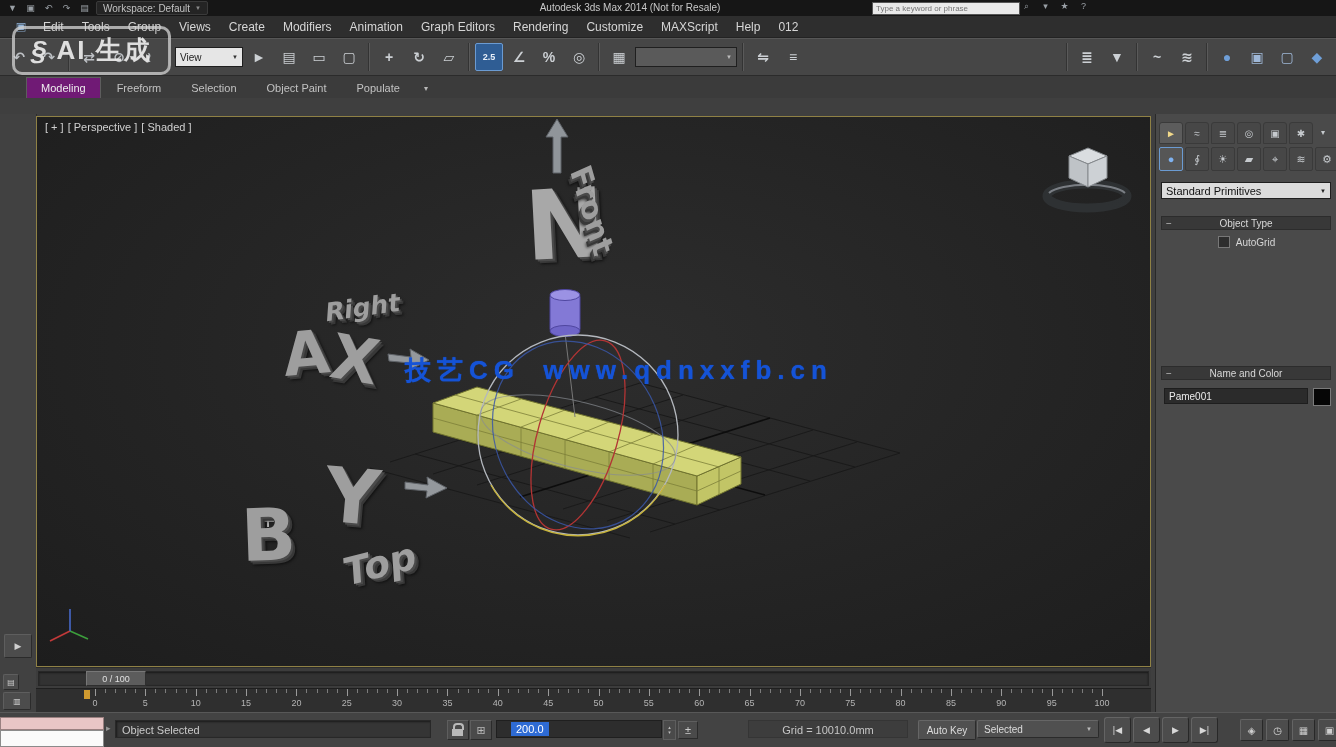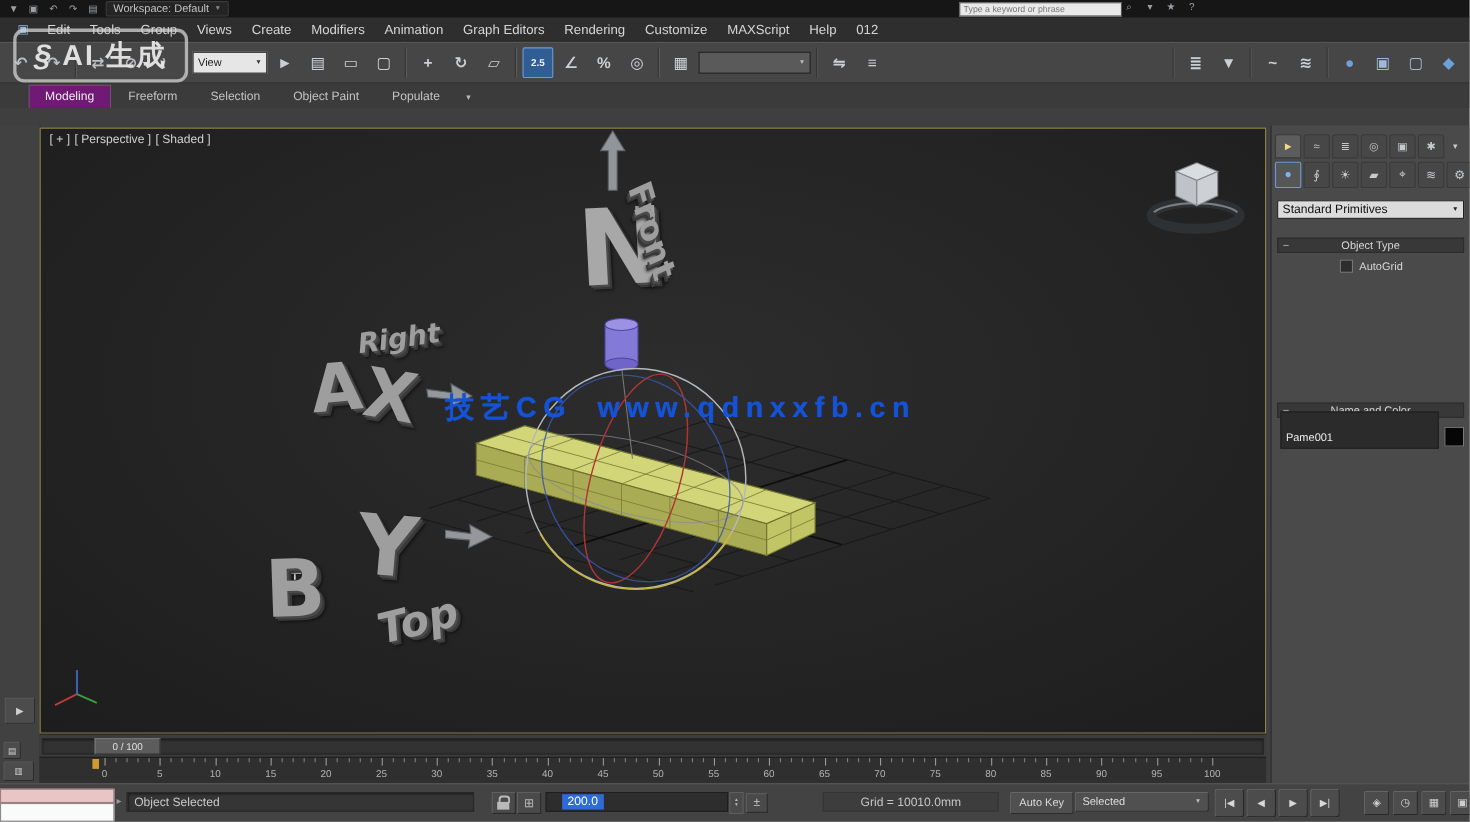--- a/index.html
+++ b/index.html
@@ -76,21 +76,21 @@
   #cp-dropdown .dd-caret{font-size:6px;color:#222;}
   .rollout{position:absolute;left:5px;width:170px;height:14px;background:#383838;border:1px solid #2c2c2c;color:#d8d8d8;font-size:10px;display:flex;align-items:center;box-sizing:border-box;}
   .rollout .minus{width:14px;text-align:center;color:#bdbdbd;}
   .rollout .ro-label{flex:1;text-align:center;padding-right:14px;}
   #rollout-objtype{top:102px;}
   #autogrid-row{position:absolute;left:0;top:122px;width:181px;display:flex;align-items:center;justify-content:center;gap:6px;font-size:10px;color:#d6d6d6;}
   .checkbox{width:10px;height:10px;background:#2d2d2d;border:1px solid #777;}
   #obj-grid{position:absolute;left:8px;top:139px;width:164px;display:grid;grid-template-columns:1fr 1fr;gap:4px;}
   .obj-btn{height:17px;background:linear-gradient(#5e5e5e,#4d4d4d);border:1px solid #383838;border-top-color:#707070;border-left-color:#707070;border-radius:3px;color:#e2e2e2;font-size:10px;display:flex;align-items:center;justify-content:center;}
   #rollout-namecolor{top:252px;}
-  #name-field{position:absolute;left:8px;top:260px;width:144px;height:16px;background:#2b2b2b;border:1px solid #1e1e1e;color:#ececec;font-size:10px;line-height:16px;padding:16px 4px;box-sizing:border-box;}
+  #name-field{position:absolute;left:8px;top:274px;width:144px;height:16px;background:#2b2b2b;border:1px solid #1e1e1e;color:#ececec;font-size:10px;line-height:16px;padding:0 4px;box-sizing:border-box;}
   #color-swatch{position:absolute;left:157px;top:274px;width:16px;height:16px;background:#060606;border:1px solid #7a7a7a;}
 
   
   #trackrow{left:36px;top:667px;width:1115px;height:21px;background:#3c3c3c;border-top:1px solid #2b2b2b;box-sizing:border-box;}
   #track-groove{position:absolute;left:2px;top:3px;right:2px;height:13px;background:#323232;border:1px solid #272727;box-shadow:inset 0 1px 2px rgba(0,0,0,.5);}
   #time-slider{position:absolute;left:50px;top:3px;width:58px;height:13px;background:#5c5c5c;border:1px solid #777;border-bottom-color:#2e2e2e;border-right-color:#2e2e2e;color:#e0e0e0;font-size:9px;display:flex;align-items:center;justify-content:center;}
   #ruler{left:36px;top:688px;width:1115px;height:24px;background:#2f2f2f;border-top:1px solid #1f1f1f;box-sizing:border-box;overflow:hidden;}
   .tick{position:absolute;top:0;width:1px;height:4px;background:#7c7c7c;}
   .tick.major{height:7px;background:#9a9a9a;}
   .tick-label{position:absolute;top:9px;font-size:9px;color:#b4b4b4;transform:translateX(-50%);}
@@ -129,20 +129,21 @@
         <span class="tb-ico">▼</span>
         <span class="tb-ico">▣</span>
         <span class="tb-ico">↶</span>
         <span class="tb-ico">↷</span>
         <span class="tb-ico">▤</span>
       </span>
     <span class="workspace">
       <span>Workspace: Default</span>
       <span class="dd-caret">▼</span>
     </span>
+    <span id="tb-title">Autodesk 3ds Max 2014 (Not for Resale)</span>
     <input id="tb-search" placeholder="Type a keyword or phrase" style="">
     <span id="tb-right-icons">
         <span class="tb-ico">⌕</span>
         <span class="tb-ico">▾</span>
         <span class="tb-ico">★</span>
         <span class="tb-ico">?</span>
       </span>
   </div>
 
   <div id="menubar" class="abs">

